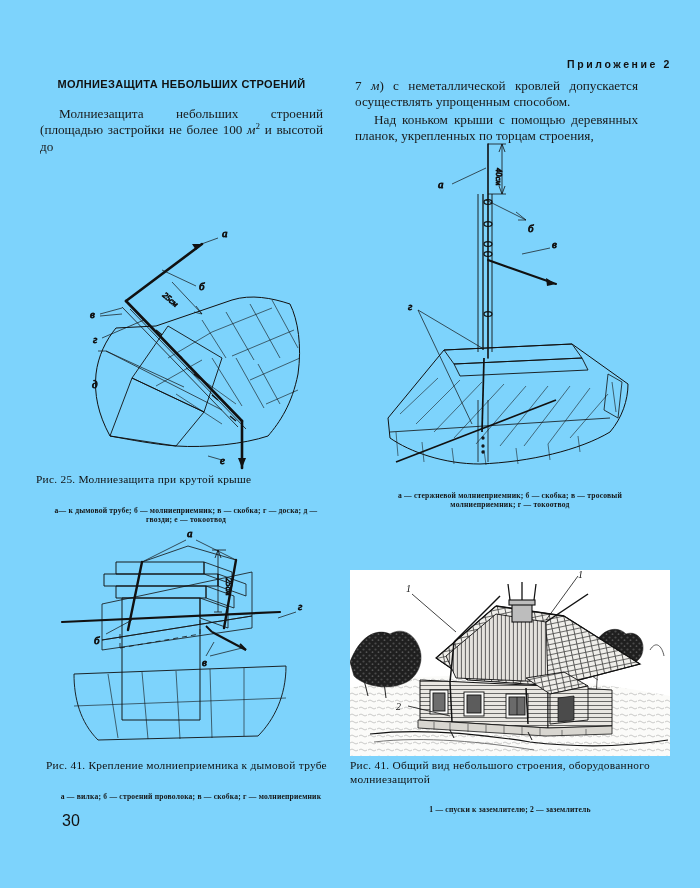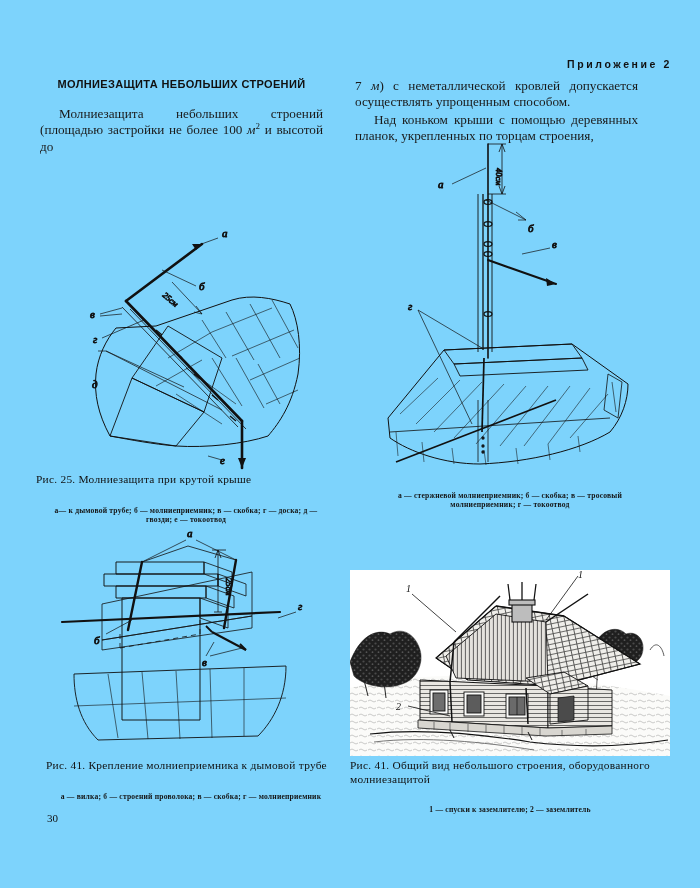--- a/index.html
+++ b/index.html
@@ -59,22 +59,22 @@
   #fig28{left:350px;top:570px;width:320px;}
 
   .art-svg{display:block;width:100%;height:auto;}
 
   
   .lbl{font-family:"Liberation Serif","DejaVu Serif",serif;font-style:italic;font-size:11px;fill:#111;}
   .dim{font-family:"Liberation Serif","DejaVu Serif",serif;font-style:italic;font-size:8.4px;fill:#111;}
   .num{font-family:"Liberation Serif","DejaVu Serif",serif;font-style:italic;font-size:10px;fill:#111;}
 
   .folio{
-    position:absolute;left:47px;top:812px;
-    font-size:11px;font-family:Liberation Serif, serif;color:#111;
+    position:absolute;left:62px;top:812px;
+    font-size:16px;font-family:Liberation Sans, sans-serif;color:#111;
   }
 </style>
 </head>
 <body>
 
 <div class="page">
 
   <div class="running-head">Приложение 2</div>
 
   <div class="col col-left">

